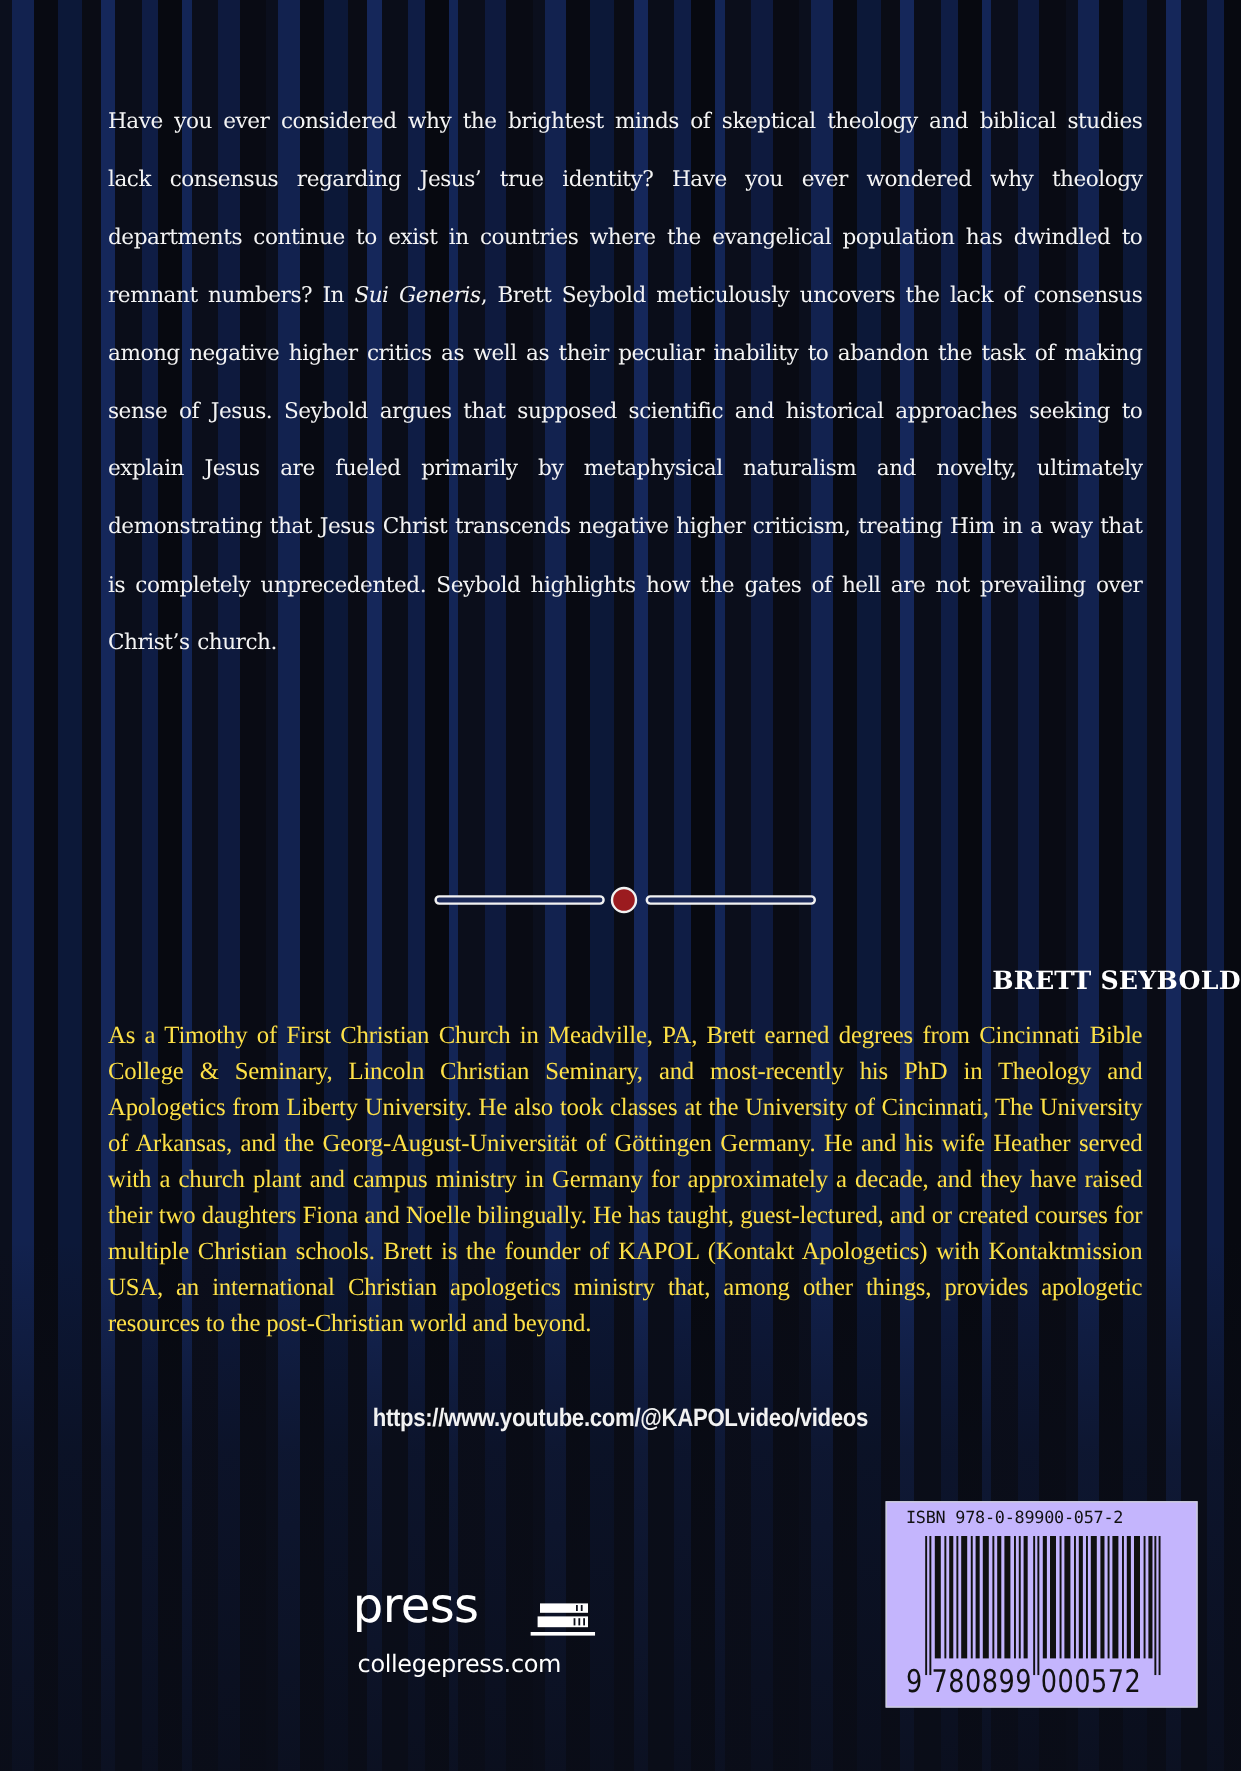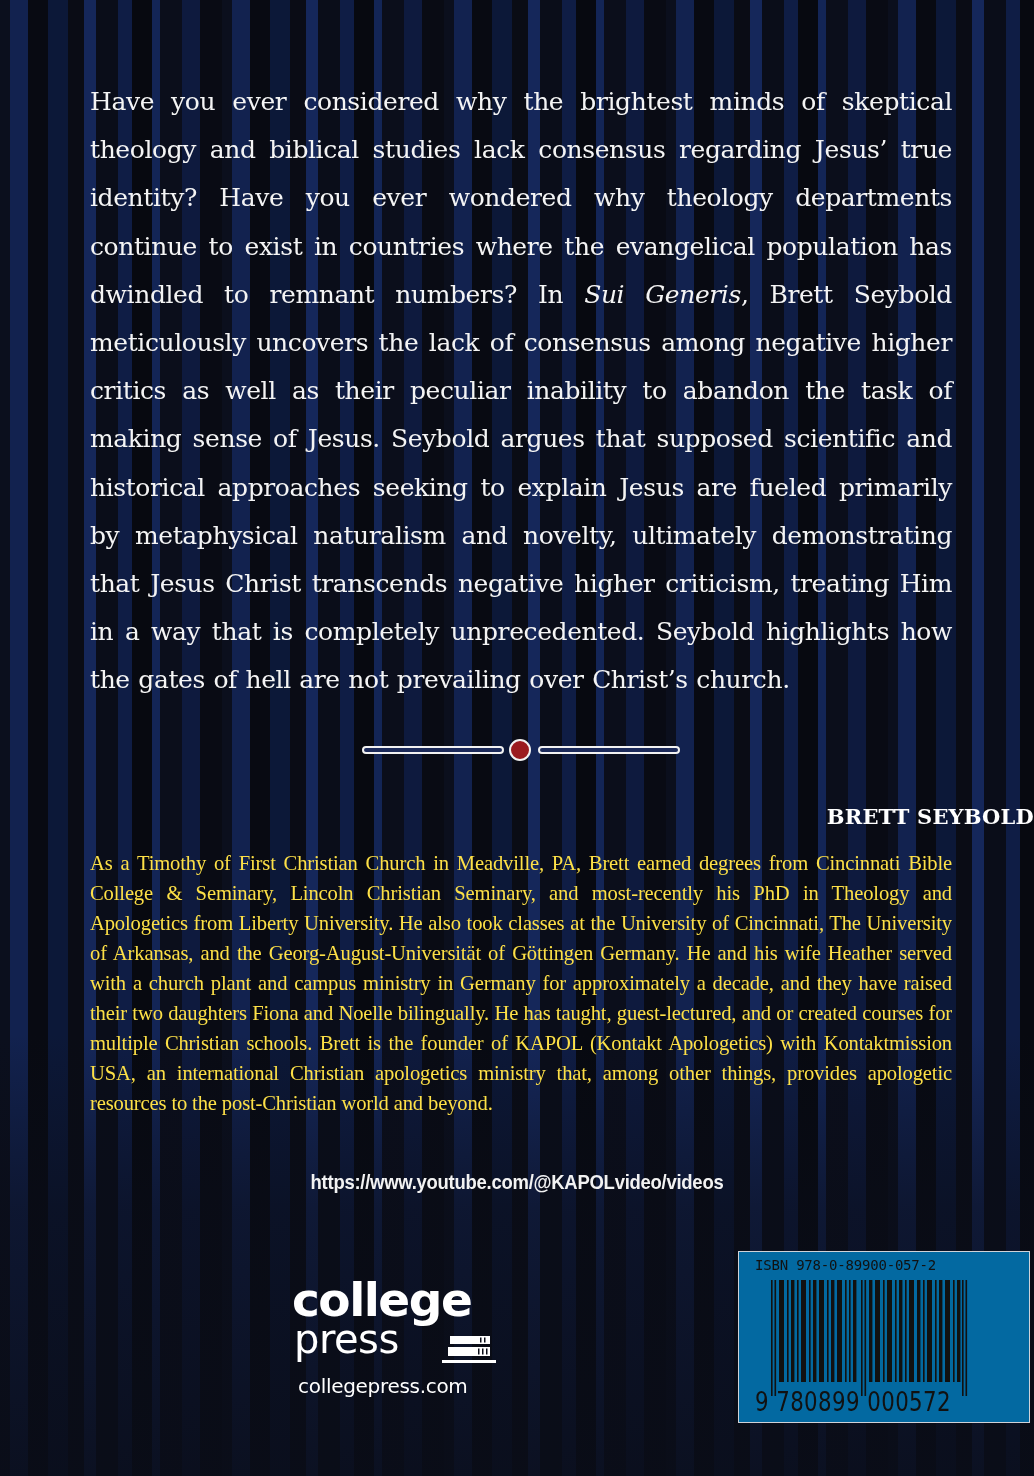--- a/index.html
+++ b/index.html
@@ -21,21 +21,21 @@
         #132556 152px, #132556 160px,
         #0b0e1b 160px, #0b0e1b 182px,
         #0e1a3e 182px, #0e1a3e 200px,
         #090b14 200px, #090b14 222px);
     font-family: "Liberation Serif", serif;
     color: #f2f2f2;
   }
   .blurb {
     position: absolute; left: 90px; top: 78px; width: 862px;
     font-family: "DejaVu Serif", serif;
-    font-size: 25px; line-height: 48.2px;
+    font-size: 18px; line-height: 48.2px;
     text-align: justify; letter-spacing: -0.4px; word-spacing: 1px;
     color: #f4f4f4;
   }
   .blurb em { font-style: italic; }
   .divider {
     position: absolute; left: 362px; top: 738px; width: 318px; height: 24px;
   }
   .divider .bar {
     position: absolute; top: 8px; height: 6px; border: 2px solid #f2f2f2;
     border-radius: 4px; background: #1c2a5a; box-sizing: border-box; height: 8px;
@@ -63,22 +63,22 @@
   }
   .logo {
     position: absolute; left: 290px; top: 1278px; width: 230px; height: 130px;
     font-family: "DejaVu Sans", sans-serif; color: #ffffff;
   }
   .logo .l1 { position: absolute; left: 2px; top: -6px; font-size: 47px; font-weight: bold; letter-spacing: -1.5px; }
   .logo .l2 { position: absolute; left: 4px; top: 38px; font-size: 40px; letter-spacing: -0.5px; }
   .logo .l3 { position: absolute; left: 8px; top: 96px; font-size: 20px; letter-spacing: -0.3px; }
   .logo .books { position: absolute; left: 152px; top: 58px; width: 54px; height: 30px; }
   .isbn-box {
-    position: absolute; left: 738px; top: 1251px; width: 292px; height: 172px;
-    background: #0369a1; box-sizing: border-box; border: 1px solid #cfd2d8;
+    position: absolute; left: 738px; top: 1251px; width: 260px; height: 172px;
+    background: #c4b5fd; box-sizing: border-box; border: 1px solid #cfd2d8;
   }
   .isbn-text {
     position: absolute; left: 16px; top: 5px;
     font-family: "DejaVu Sans Mono", monospace; font-size: 14px; color: #111; letter-spacing: -0.2px;
   }
   .barcode { position: absolute; left: 26px; top: 28px; width: 205px; height: 116px; }
   .bc-digits {
     position: absolute; left: 16px; top: 135px;
     font-family: "DejaVu Sans", sans-serif; font-size: 26px; color: #111; letter-spacing: 0.5px;
     transform: scaleX(0.82); transform-origin: left;
@@ -95,21 +95,20 @@
   <div class="bar right"></div>
 </div>
 
 <div class="author-name">BRETT SEYBOLD</div>
 
 <div class="bio">As a Timothy of First Christian Church in Meadville, PA, Brett earned degrees from Cincinnati Bible College &amp; Seminary, Lincoln Christian Seminary, and most-recently his PhD in Theology and Apologetics from Liberty University. He also took classes at the University of Cincinnati, The University of Arkansas, and the Georg-August-Universität of Göttingen Germany. He and his wife Heather served with a church plant and campus ministry in Germany for approximately a decade, and they have raised their two daughters Fiona and Noelle bilingually. He has taught, guest-lectured, and or created courses for multiple Christian schools. Brett is the founder of KAPOL (Kontakt Apologetics) with Kontaktmission USA, an international Christian apologetics ministry that, among other things, provides apologetic resources to the post-Christian world and beyond.</div>
 
 <div class="url">https://www.youtube.com/@KAPOLvideo/videos</div>
 
 <div class="logo">
-  <div class="l1">college</div>
   <div class="l2">press</div>
   <svg class="books" viewBox="0 0 54 30">
     <rect x="8" y="0" width="40" height="8" fill="#fff"></rect>
     <rect x="38" y="1.5" width="1.5" height="5" fill="#0a0d18"></rect>
     <rect x="42" y="1.5" width="1.5" height="5" fill="#0a0d18"></rect>
     <rect x="6" y="11" width="42" height="9" fill="#fff"></rect>
     <rect x="36" y="12.5" width="1.5" height="6" fill="#0a0d18"></rect>
     <rect x="40" y="12.5" width="1.5" height="6" fill="#0a0d18"></rect>
     <rect x="44" y="12.5" width="1.5" height="6" fill="#0a0d18"></rect>
     <rect x="0" y="24" width="54" height="3" fill="#fff"></rect>

